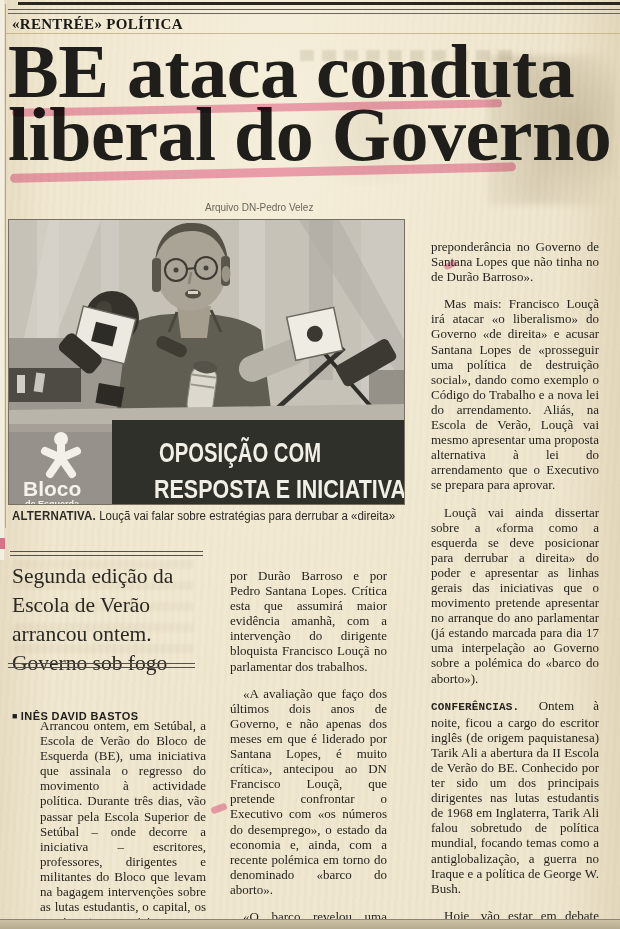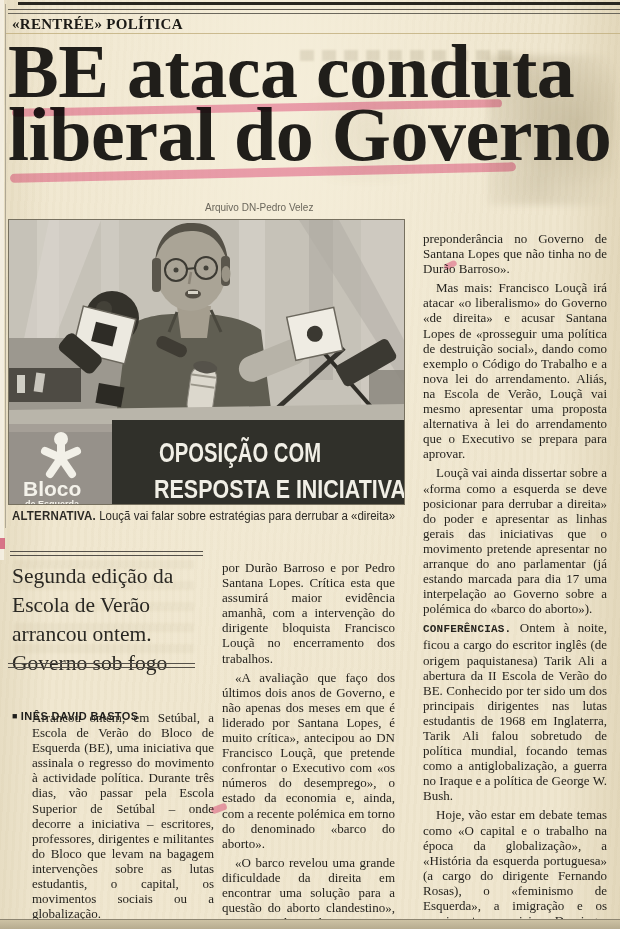--- a/index.html
+++ b/index.html
@@ -42,21 +42,21 @@
   .sf-rule{height:1px; background:#55514a;}
   .sf-rt1{left:10px; top:551px; width:193px;} .sf-rt2{left:10px; top:555px; width:193px;}
   .sf-rb1{left:8px;  top:663px; width:187px;} .sf-rb2{left:8px;  top:667px; width:187px;}
   .standfirst{left:12px; top:562px; width:192px; font-size:21.5px; line-height:29px;
     color:#2a2823; white-space:pre-line;}
   .byline{left:12px; top:710px; font-family:Liberation Sans, sans-serif; font-weight:bold;
     font-size:11px; letter-spacing:.4px; color:#1f1e1b;}
   .byline .sq{font-size:9px; vertical-align:1px; margin-right:3px;}
   
   .col{color:#26241f; font-size:13px; line-height:15.1px; text-align:justify; overflow:hidden; z-index:3;}
-  .col p{margin:4px;}
+  .col p{margin:12px;}
   .col p.ind{text-indent:13px;}
   .col .lead{font-family:Liberation Mono, monospace; font-weight:bold; font-size:11px; letter-spacing:.2px;}
   .col-left{left:28px; top:706px; width:190px; height:220px;}
   .col-middle{left:218px; top:556px; width:181px; height:370px;}
   .col-right{left:419px; top:227px; width:192px; height:698px;}
   
   .ghost1{left:488px; top:55px; width:128px; height:150px; filter:blur(3px); z-index:1;
     background:
       radial-gradient(circle at 30% 18%, rgba(110,95,55,.22), rgba(0,0,0,0) 60%),
       radial-gradient(circle at 72% 45%, rgba(110,95,55,.20), rgba(0,0,0,0) 55%),
@@ -206,21 +206,21 @@
 
   <div class="abs byline">
     <span class="sq">■</span><span>INÊS DAVID BASTOS</span>
   </div>
 
   <div class="abs col col-left">
       <p>Arrancou ontem, em Setúbal, a Escola de Verão do Bloco de Esquerda (BE), uma iniciativa que assinala o regresso do movimento à actividade política. Durante três dias, vão passar pela Escola Superior de Setúbal – onde decorre a iniciativa – escritores, professores, dirigentes e militantes do Bloco que levam na bagagem intervenções sobre as lutas estudantis, o capital, os movimentos sociais ou a globalização.</p>
       <p class="ind">Como pano de fundo estará sempre a crítica aos governos liderados</p>
     </div>
   <div class="abs col col-middle">
-      <p>por Durão Barroso e por Pedro Santana Lopes. Crítica esta que assumirá maior evidência amanhã, com a intervenção do dirigente bloquista Francisco Louçã no encerramento dos trabalhos.</p>
+      <p>por Durão Barroso e por Pedro Santana Lopes. Crítica esta que assumirá maior evidência amanhã, com a intervenção do dirigente bloquista Francisco Louçã no parlamentar dos trabalhos.</p>
       <p class="ind">«A avaliação que faço dos últimos dois anos de Governo, e não apenas dos meses em que é liderado por Santana Lopes, é muito crítica», antecipou ao DN Francisco Louçã, que pretende confrontar o Executivo com «os números do desemprego», o estado da economia e, ainda, com a recente polémica em torno do denominado «barco do aborto».</p>
       <p class="ind">«O barco revelou uma grande dificuldade da direita em encontrar uma solução para a questão do aborto clandestino», criticou o deputado, para quem «Paulo Portas [ministro do Estado, da Defesa e dos Assuntos do Mar] ganhou uma</p>
     </div>
   <div class="abs col col-right">
       <p>preponderância no Governo de Santana Lopes que não tinha no de Durão Barroso».</p>
       <p class="ind">Mas mais: Francisco Louçã irá atacar «o liberalismo» do Governo «de direita» e acusar Santana Lopes de «prosseguir uma política de destruição social», dando como exemplo o Código do Trabalho e a nova lei do arrendamento. Aliás, na Escola de Verão, Louçã vai mesmo apresentar uma proposta alternativa à lei do arrendamento que o Executivo se prepara para aprovar.</p>
       <p class="ind">Louçã vai ainda dissertar sobre a «forma como a esquerda se deve posicionar para derrubar a direita» do poder e apresentar as linhas gerais das iniciativas que o movimento pretende apresentar no arranque do ano parlamentar (já estando marcada para dia 17 uma interpelação ao Governo sobre a polémica do «barco do aborto»).</p>
       <p><span class="lead">CONFERÊNCIAS.</span> Ontem à noite, ficou a cargo do escritor inglês (de origem paquistanesa) Tarik Ali a abertura da II Escola de Verão do BE. Conhecido por ter sido um dos principais dirigentes nas lutas estudantis de 1968 em Inglaterra, Tarik Ali falou sobretudo de política mundial, focando temas como a antiglobalização, a guerra no Iraque e a política de George W. Bush.</p>
       <p class="ind">Hoje, vão estar em debate temas como «O capital e o trabalho na época da globalização», a «História da esquerda portuguesa» (a cargo do dirigente Fernando Rosas), o «feminismo de Esquerda», a imigração e os movimentos sociais. Domingo, após um debate sobre educação e capitalismo, Louçã encerra esta 2.ª edição da Escola de Verão.</p>
     </div>

